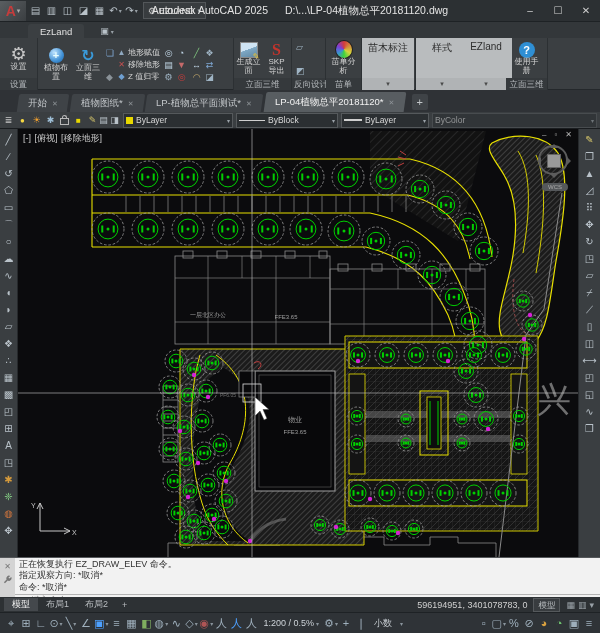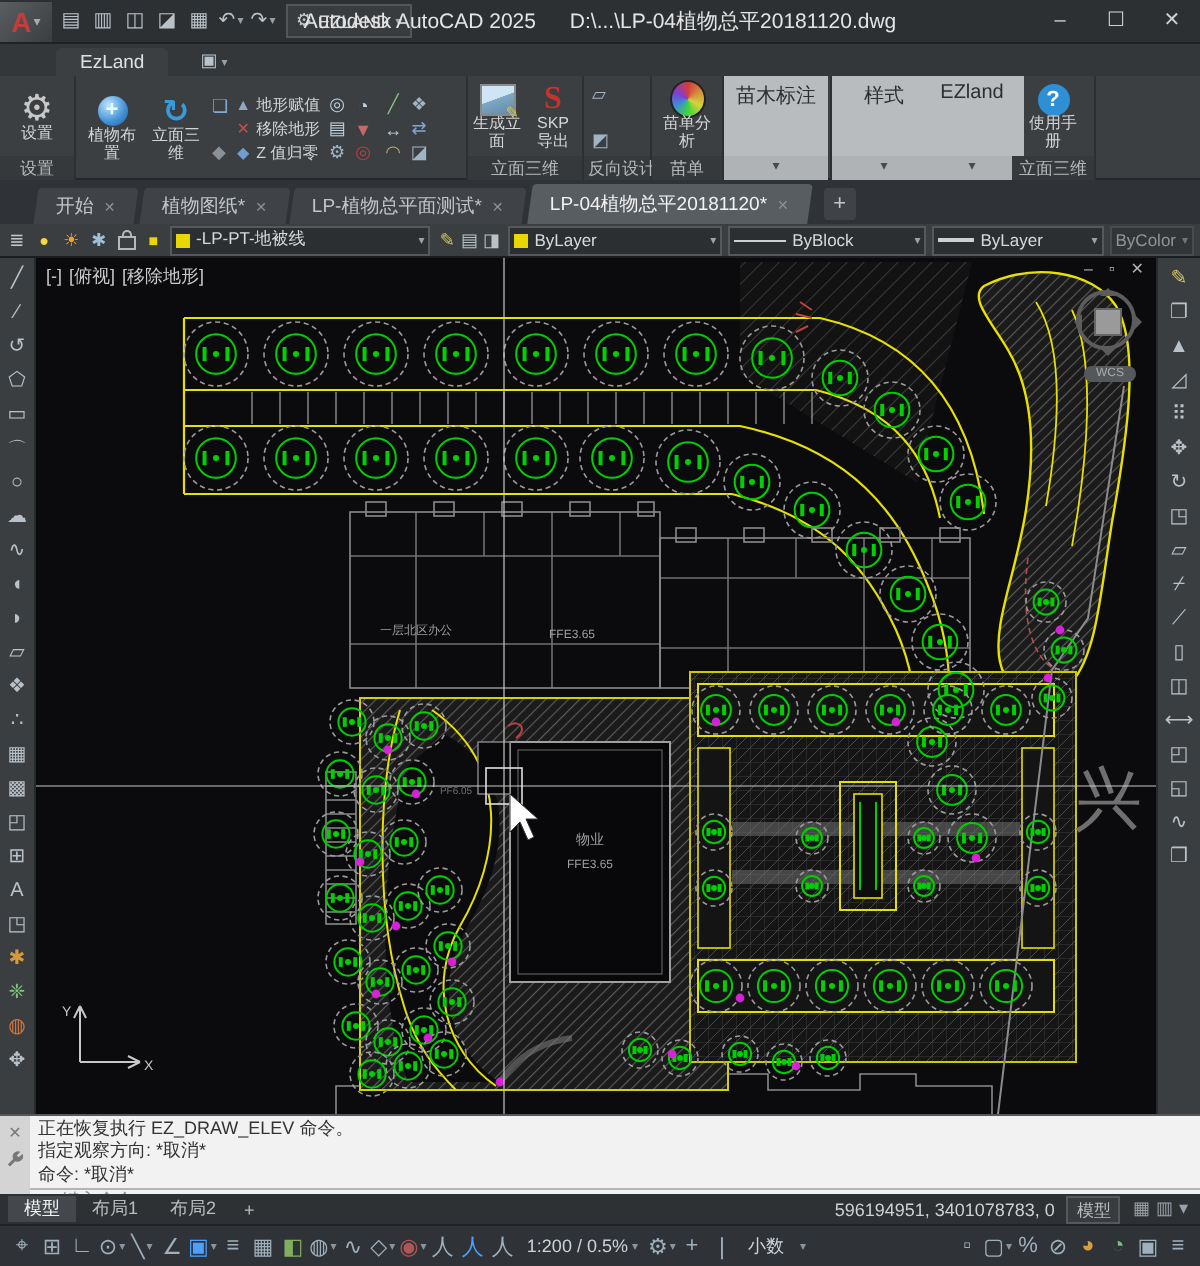--- a/index.html
+++ b/index.html
@@ -360,25 +360,20 @@
 
 <div id="propbar" class="abs">
   <span class="icnw" style="color:#c8c8c8">≣</span>
   <span class="icnw" style="color:#f5d742;font-size:8px">●</span>
   <span class="icnw" style="color:#f0a030">☀</span>
   <span class="icnw" style="color:#9fc0d8">✱</span>
   <span class="icnw">
       <span class="lock"></span>
     </span>
   <span class="icnw" style="color:#e8d800;font-size:8px">■</span>
-  <div class="combo" style="width:128px">
-    <span class="swatch"></span>
-    <span>-LP-PT-地被线</span>
-    <span class="dd">▾</span>
-  </div>
   <span style="display:flex">
       <span class="icnw">
         <span style="color: rgb(212, 196, 106);">✎</span>
       </span>
       <span class="icnw">
         <span style="color: rgb(185, 194, 201);">▤</span>
       </span>
       <span class="icnw">
         <span style="color: rgb(185, 194, 201);">◨</span>
       </span>

